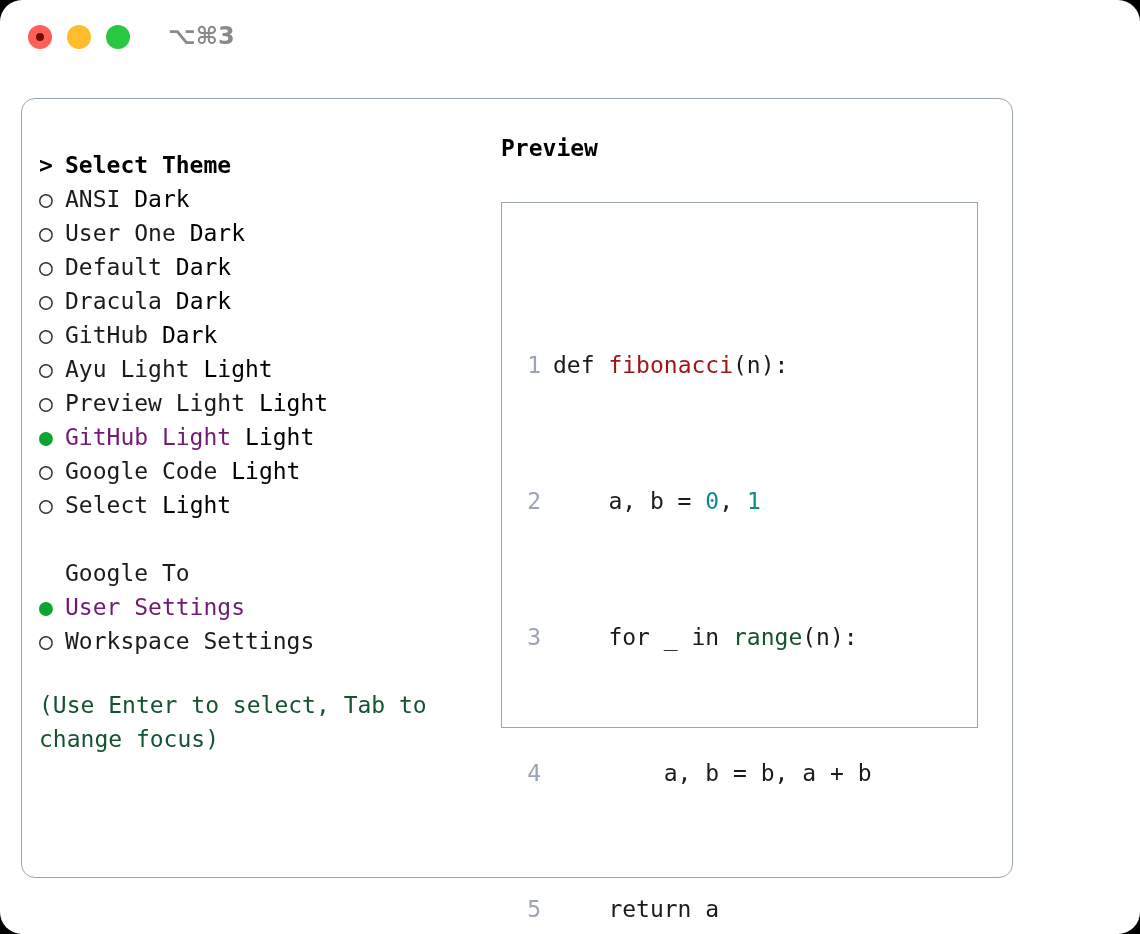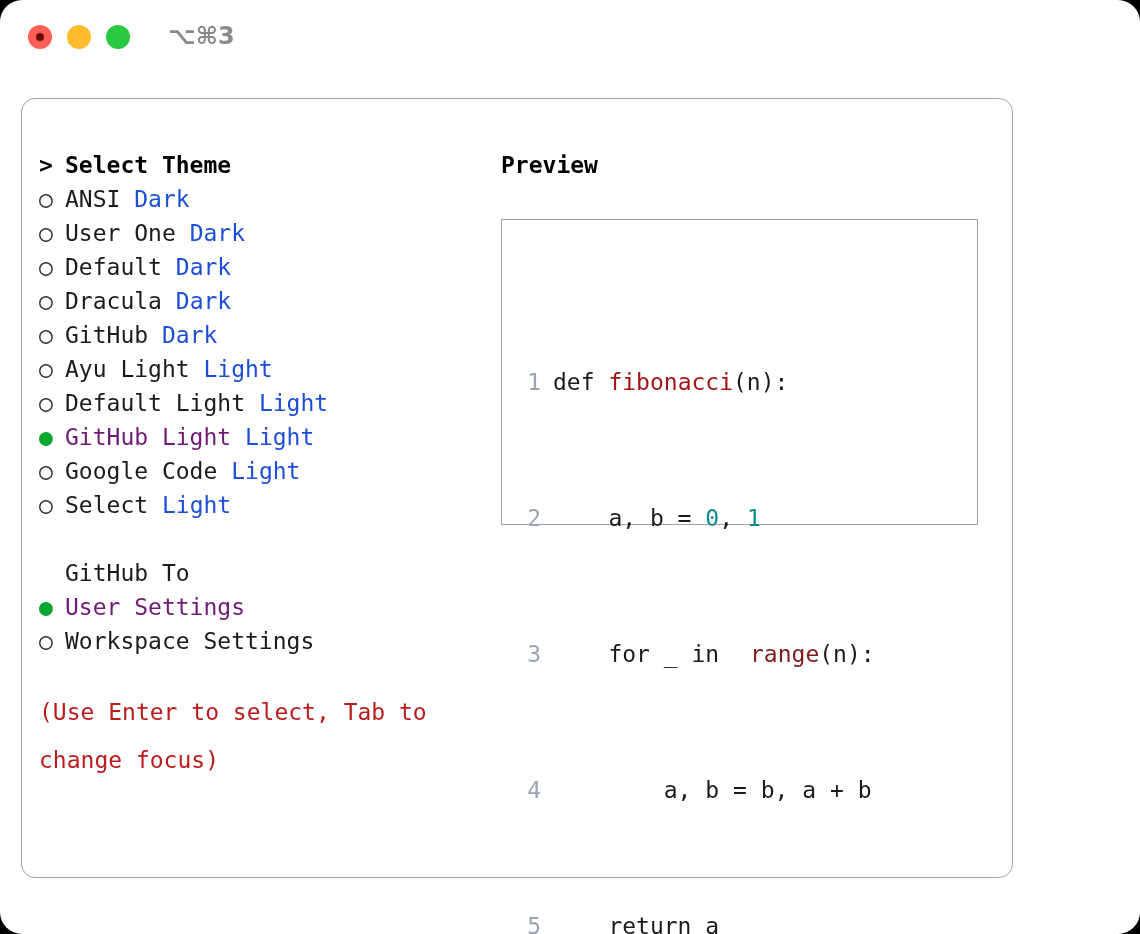--- a/index.html
+++ b/index.html
@@ -108,53 +108,53 @@
     color: #000000;
     letter-spacing: 0px;
   }
   .marker {
     display: inline-block;
     width: 26px;
   }
   .marker.dot-empty { color: #333333; }
   .marker.dot-full  { color: #0aa630; }
   .label-dim {
-    color: #1d4ed8;
+    color: #000000;
   }
   .row.selected .item-name { color: #701a75; }
 
   .spacer-sm { height: 30px; }
   .spacer-md { height: 34px; }
 
   .hint {
     font-size: 23px;
-    line-height: 48px;
-    color: #b91c1c;
+    line-height: 34px;
+    color: #14532d;
     width: 420px;
     white-space: normal;
   }
 
   
   .right-col {
     position: absolute;
     left: 479px;
-    top: 49px;
+    top: 32px;
     width: 490px;
   }
   .preview-title {
     font-size: 23px;
     font-weight: bold;
     color: #000000;
     line-height: 34px;
     margin-bottom: 0;
   }
   .preview-box {
     margin-top: 37px;
     width: 477px;
-    height: 306px;
+    height: 526px;
     border: 1.5px solid #9aa5b4;
     box-sizing: border-box;
     background: #ffffff;
     position: relative;
   }
   .code {
     position: absolute;
     left: 13px;
     top: 43px;
     font-size: 23px;
@@ -164,21 +164,21 @@
   .ln {
     color: #9aa5b4;
     display: inline-block;
     width: 26px;
     text-align: right;
     margin-right: 12px;
   }
   .tok-plain { color: #1b1b1b; }
   .tok-fn    { color: #a31515; }
   .tok-num   { color: #0d8a8a; }
-  .tok-kwfn  { color: #7f1d1d; margin-left: 17px; }
+  .tok-kwfn  { color: #14532d; }
 </style>
 </head>
 <body>
 
 <div class="window">
 
   <div class="titlebar">
     <div class="lights">
       <div class="light red"></div>
       <div class="light yellow"></div>
@@ -201,31 +201,31 @@
 
         <div class="row"><span class="marker dot-empty">○</span><span class="item-name">Default</span><span class="label-dim"> </span><span class="label-dim">Dark</span></div>
 
         <div class="row"><span class="marker dot-empty">○</span><span class="item-name">Dracula</span><span class="label-dim"> </span><span class="label-dim">Dark</span></div>
 
         <div class="row"><span class="marker dot-empty">○</span><span class="item-name">GitHub</span><span class="label-dim"> </span><span class="label-dim">Dark</span></div>
 
 
         <div class="row"><span class="marker dot-empty">○</span><span class="item-name">Ayu Light</span><span class="label-dim"> </span><span class="label-dim">Light</span></div>
 
-        <div class="row"><span class="marker dot-empty">○</span><span class="item-name">Default Light</span><span class="label-dim"> </span><span class="label-dim">Light</span></div>
+        <div class="row"><span class="marker dot-empty">○</span><span class="item-name">Preview Light</span><span class="label-dim"> </span><span class="label-dim">Light</span></div>
 
         <div class="row selected"><span class="marker dot-full">●</span><span class="item-name">GitHub Light</span><span class="label-dim"> </span><span class="label-dim">Light</span></div>
 
         <div class="row"><span class="marker dot-empty">○</span><span class="item-name">Google Code</span><span class="label-dim"> </span><span class="label-dim">Light</span></div>
 
         <div class="row"><span class="marker dot-empty">○</span><span class="item-name">Select</span><span class="label-dim"> </span><span class="label-dim">Light</span></div>
 
         <div class="spacer-md"></div>
 
-        <div class="row"><span class="marker"> </span><span>GitHub To</span></div>
+        <div class="row"><span class="marker"> </span><span>Google To</span></div>
 
         <div class="row selected"><span class="marker dot-full">●</span><span class="item-name">User Settings</span></div>
 
         <div class="row"><span class="marker dot-empty">○</span><span class="item-name">Workspace Settings</span></div>
 
         <div class="spacer-sm"></div>
 
         <div class="hint">(Use Enter to select, Tab to change focus)</div>
       </div>
 

